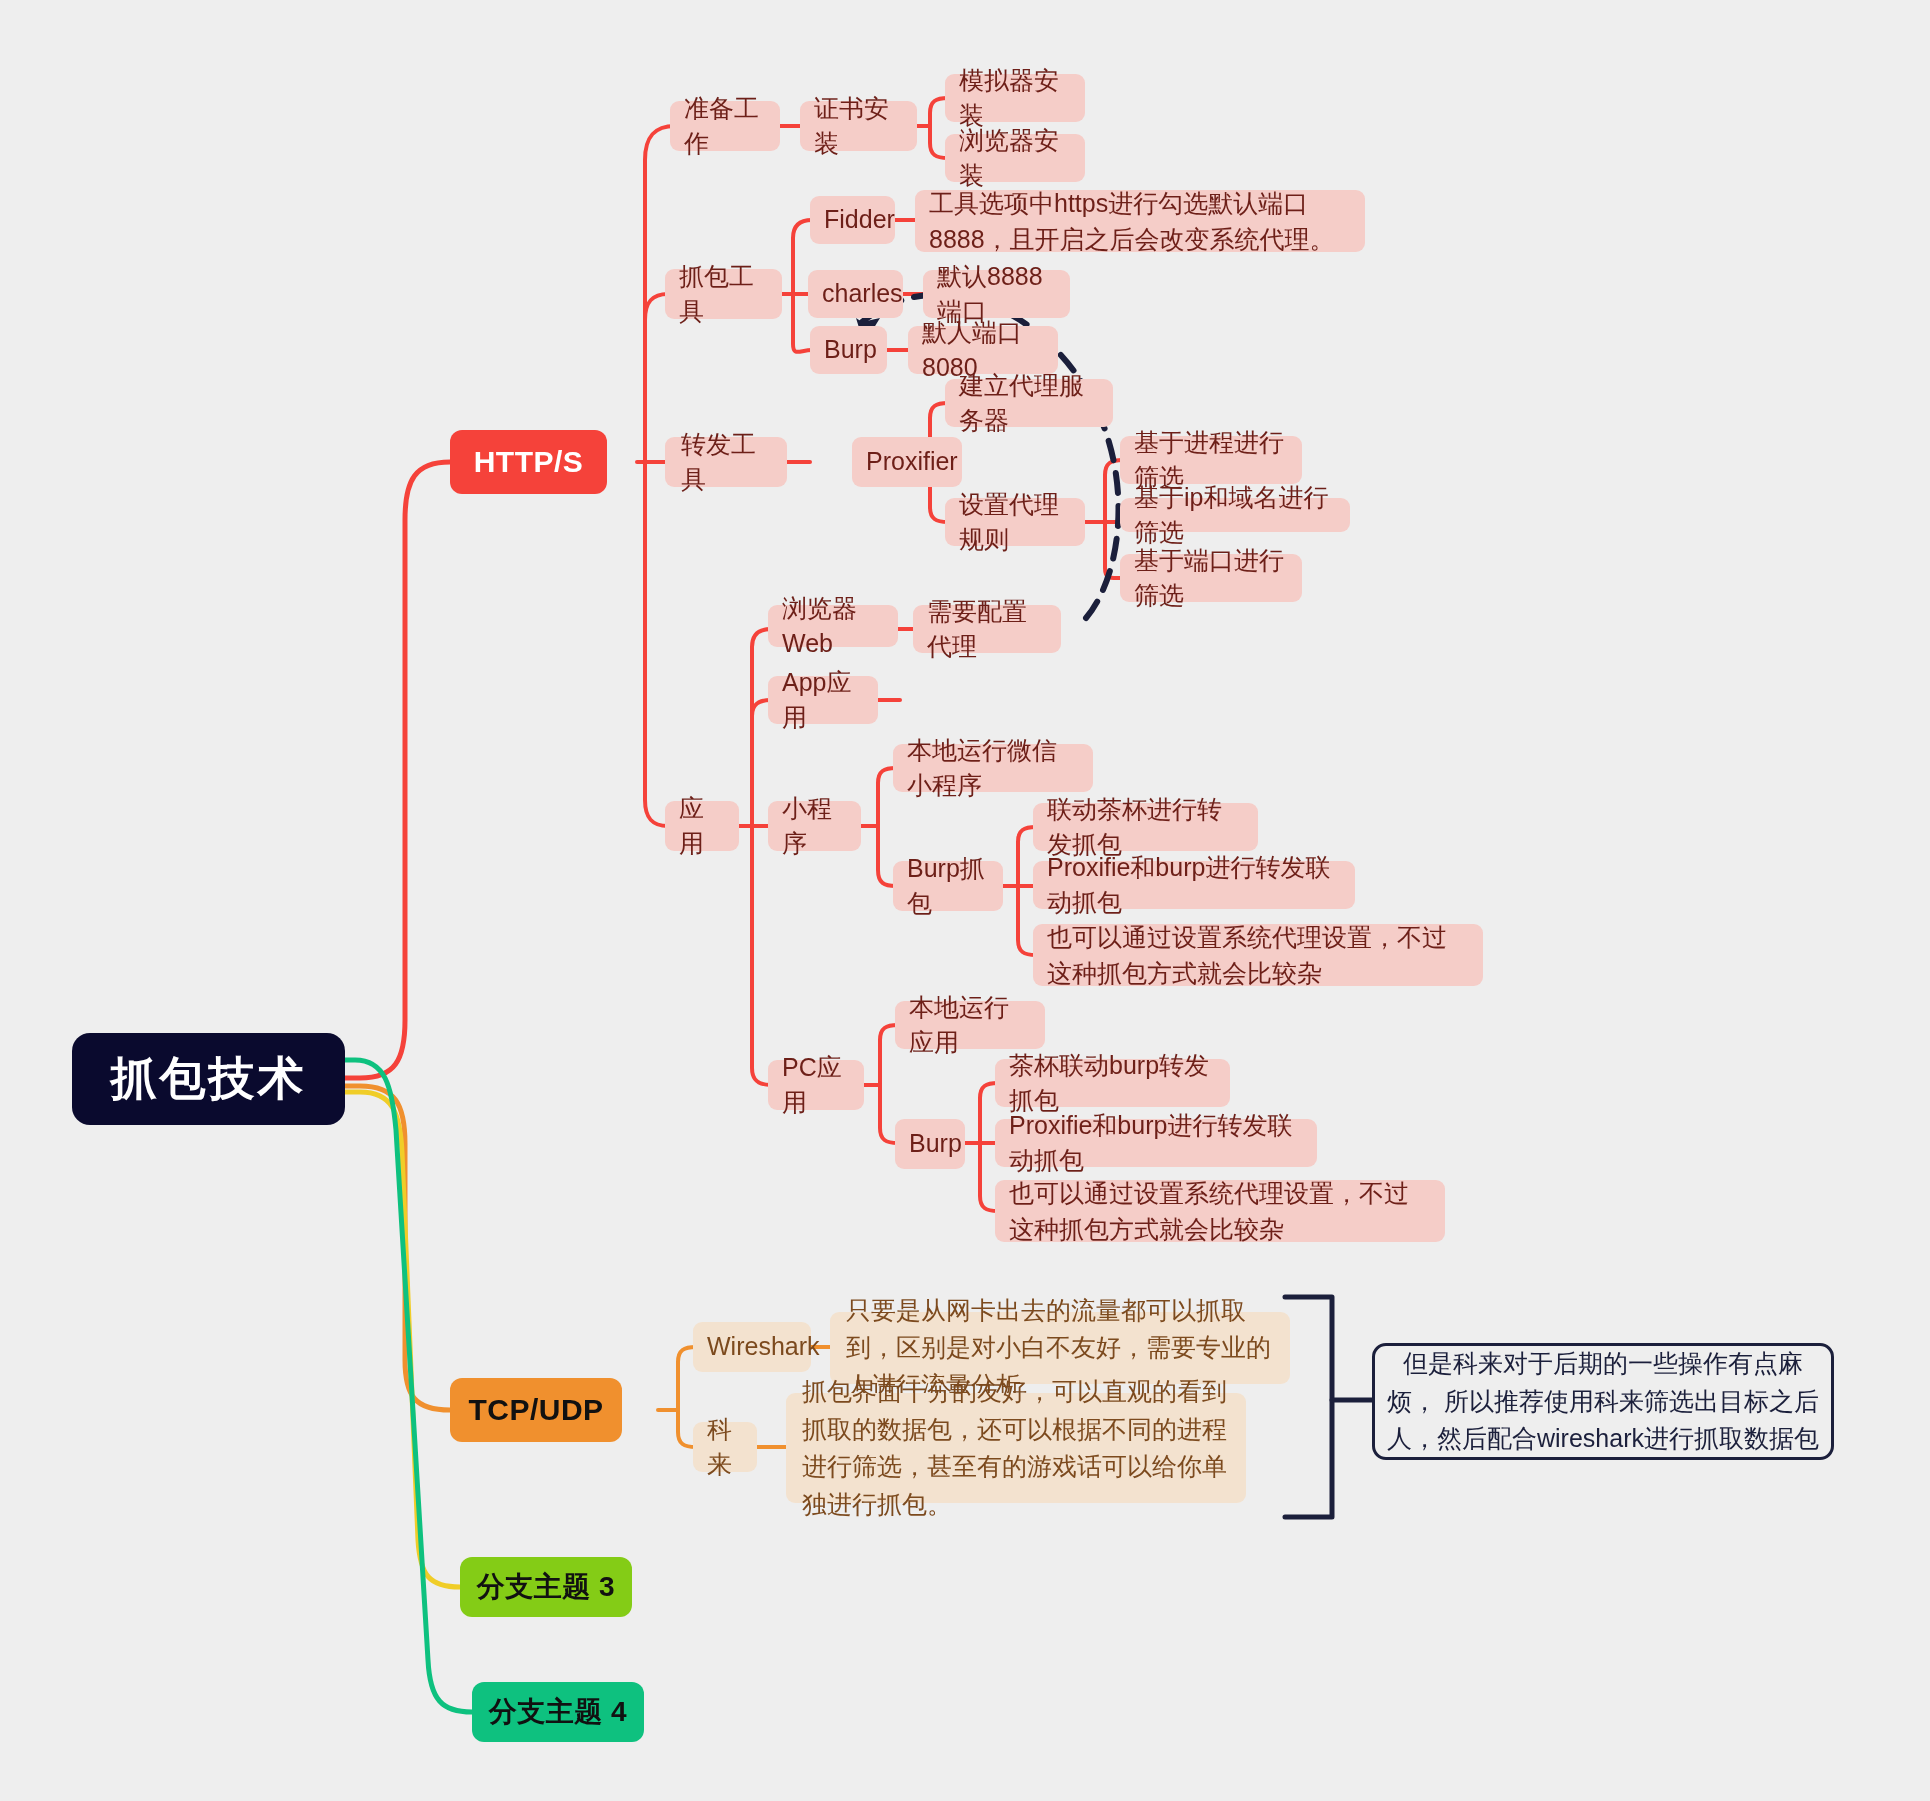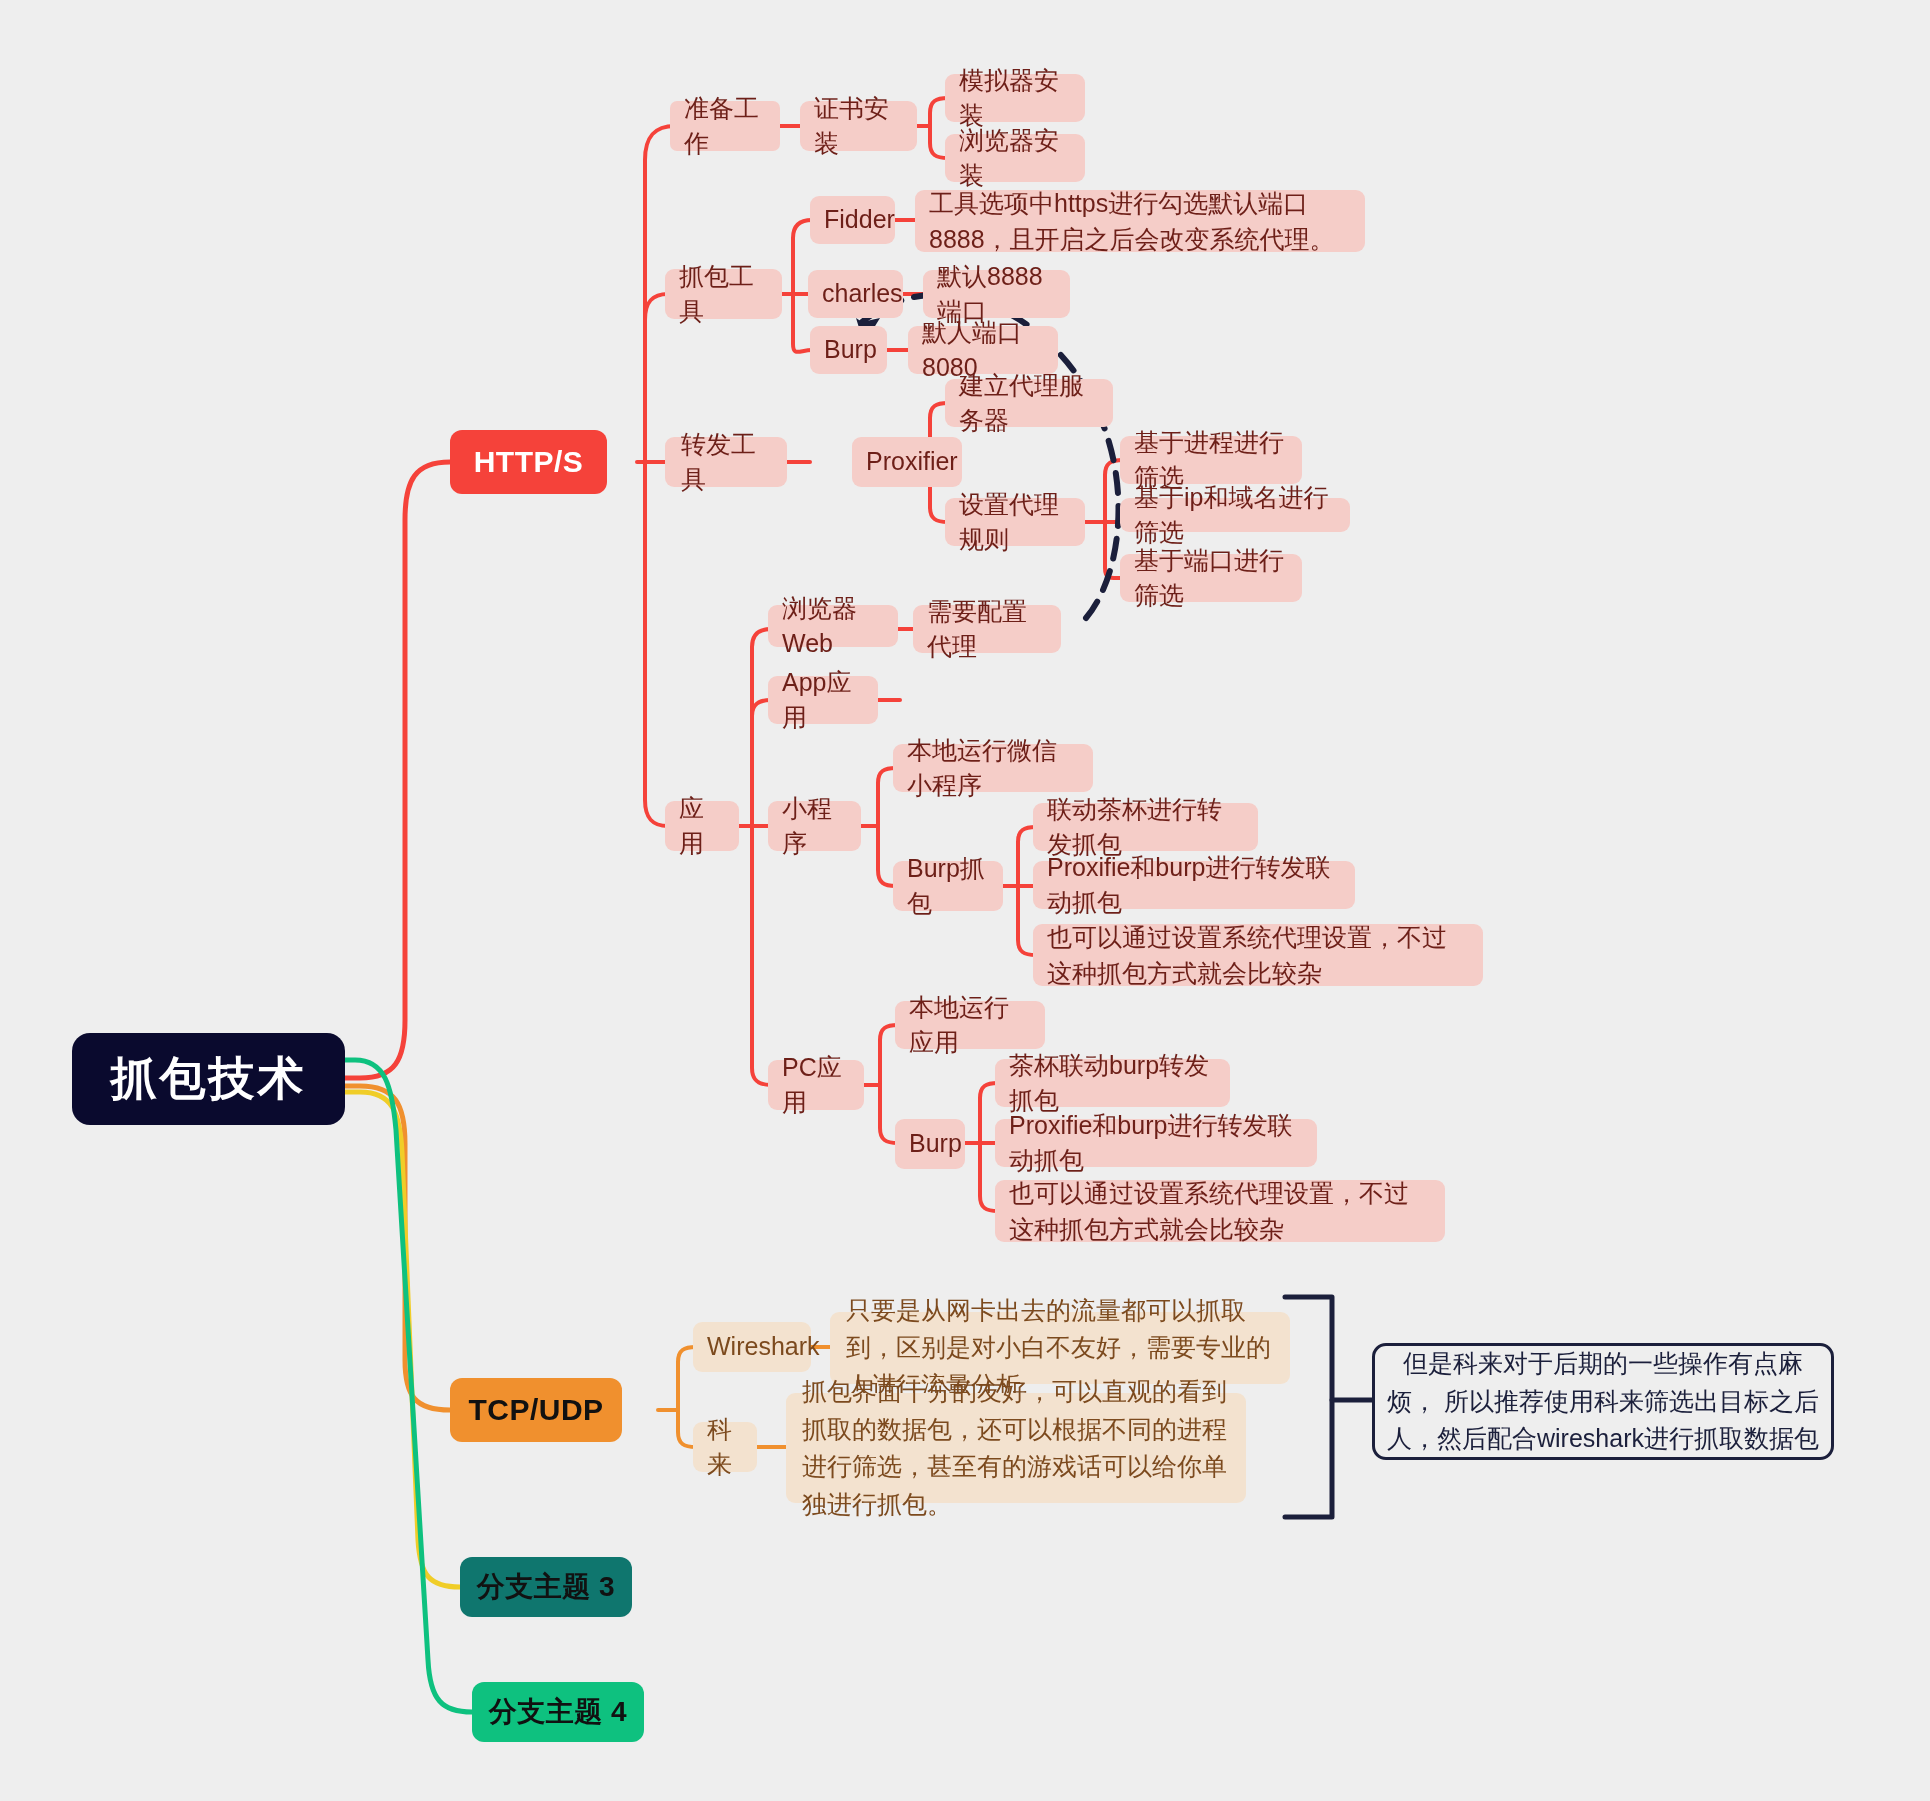--- a/index.html
+++ b/index.html
@@ -56,21 +56,21 @@
   .node.b-orange {
     background: #f0902e;
     color: #111111;
     font-size: 30px;
     font-weight: bold;
     border-radius: 12px;
     justify-content: center;
     letter-spacing: 0.5px;
   }
   .node.b-yellow {
-    background: #0f766e;
+    background: #84cc16;
     color: #111111;
     font-size: 28px;
     font-weight: bold;
     border-radius: 12px;
     justify-content: center;
     letter-spacing: 0.5px;
   }
   .node.b-green {
     background: #0ec17f;
     color: #111111;
@@ -222,21 +222,21 @@
   </div>
 
   <div class="node b-yellow" style="left:460px; top:1557px; width:172px; height:60px;">
     <span>分支主题 3</span>
   </div>
 
   <div class="node b-green" style="left:472px; top:1682px; width:172px; height:60px;">
     <span>分支主题 4</span>
   </div>
 
-  <div class="node pink" style="left:670px; top:101px; width:110px; height:50px;border-radius:7px;">
+  <div class="node pink" style="left:670px; top:101px; width:110px; height:50px;">
     <span>准备工作</span>
   </div>
   <div class="node pink" style="left:800px; top:101px; width:117px; height:50px;">
     <span>证书安装</span>
   </div>
   <div class="node pink" style="left:945px; top:74px; width:140px; height:48px;">
     <span>模拟器安装</span>
   </div>
   <div class="node pink" style="left:945px; top:134px; width:140px; height:48px;">
     <span>浏览器安装</span>

